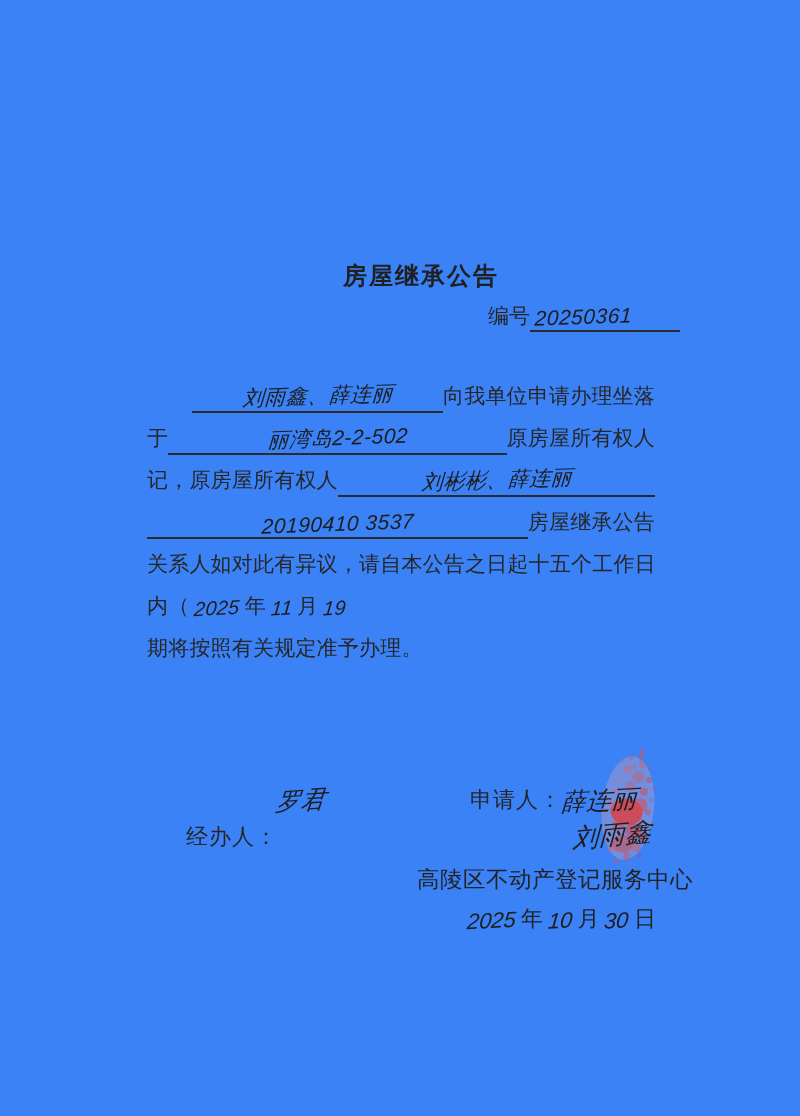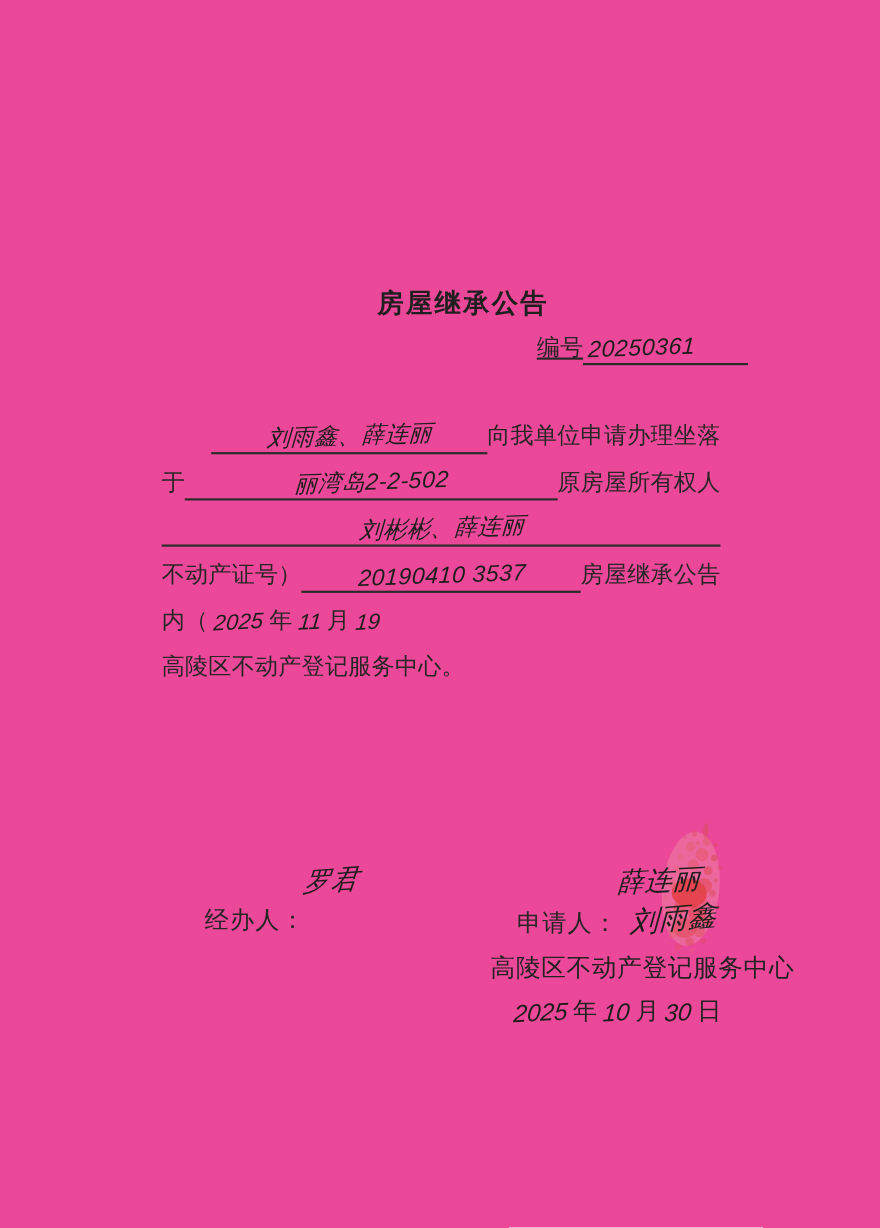--- a/index.html
+++ b/index.html
@@ -1,20 +1,20 @@
 <!DOCTYPE html>
 <html><head>
 <meta charset="utf-8">
 <style>
   html, body { margin: 0; padding: 0; background: #ffffff; }
   .page {
     position: relative;
     width: 800px;
     height: 1116px;
-    background: #ec4899;
+    background: #3b82f6;
     overflow: hidden;
     font-family: "Liberation Sans", "DejaVu Sans", sans-serif;
     color: #262626;
   }
 
   .doc-title {
     position: absolute;
     top: 260px;
     left: 343px;
     font-size: 24px;
@@ -27,21 +27,20 @@
   .serial-row {
     position: absolute;
     top: 300px;
     left: 488px;
     width: 192px;
     height: 32px;
     display: flex;
     align-items: flex-end;
     font-size: 21px;
     white-space: nowrap;
-    text-decoration: underline;
   }
   .serial-row .label { flex: none; padding-bottom: 2px; }
   .serial-row .blank {
     flex: 1;
     border-bottom: 2px solid #2b2b2b;
     text-align: left;
     padding-left: 4px;
   }
 
   .body-block {
@@ -89,21 +88,21 @@
     font-size: 20px;
   }
 
   .sig-row-label {
     position: absolute;
     font-size: 22px;
     letter-spacing: 1px;
     white-space: nowrap;
   }
   .handler-label { top: 822px; left: 186px; }
-  .applicant-label { top: 824px; left: 470px; }
+  .applicant-label { top: 785px; left: 470px; }
 
   .handler-signature {
     position: absolute;
     top: 784px;
     left: 274px;
     font-size: 25px;
     transform: rotate(-4deg) skewX(-10deg);
   }
 
   .applicant-sig-1 {
@@ -134,21 +133,20 @@
 
   .footer-org {
     position: absolute;
     top: 864px;
     left: 417px;
     font-size: 22.5px;
     letter-spacing: 0.5px;
     font-weight: 500;
     color: #222222;
     white-space: nowrap;
-    margin-left: 29px;
   }
   .footer-date {
     position: absolute;
     top: 904px;
     left: 462px;
     display: flex;
     align-items: flex-end;
     font-size: 22px;
     white-space: nowrap;
     color: #222222;
@@ -175,41 +173,44 @@
       <span class="t">向我单位申请办理坐落</span>
     </div>
 
     <div class="line">
       <span class="t">于</span>
       <span class="blank"><span class="hw">丽湾岛2-2-502</span></span>
       <span class="t">原房屋所有权人</span>
     </div>
 
     <div class="line">
+      <span class="t">记，原房屋所有权人</span>
       <span class="blank"><span class="hw hw-name">刘彬彬、薛连丽</span></span>
     </div>
 
     <div class="line">
-      <span class="t">不动产证号）</span>
       <span class="blank"><span class="hw">20190410 3537</span></span>
       <span class="t">房屋继承公告</span>
     </div>
 
+    <div class="line">
+      <span class="t">关系人如对此有异议，请自本公告之日起十五个工作日</span>
+    </div>
 
     <div class="line">
       <span class="t">内（</span>
       <span class="hw-num">2025</span>
       <span class="t">年</span>
       <span class="hw-num">11</span>
       <span class="t">月</span>
       <span class="hw-num">19</span>
     </div>
 
     <div class="line">
-      <span class="t">高陵区不动产登记服务中心。</span>
+      <span class="t">期将按照有关规定准予办理。</span>
     </div>
 
   </div>
 
   <div class="sig-row-label handler-label">经办人：</div>
   <div class="handler-signature hw">罗君</div>
 
   <div class="sig-row-label applicant-label">申请人：</div>
 
   <svg class="seal" viewBox="0 0 96 124" xmlns="http://www.w3.org/2000/svg">

